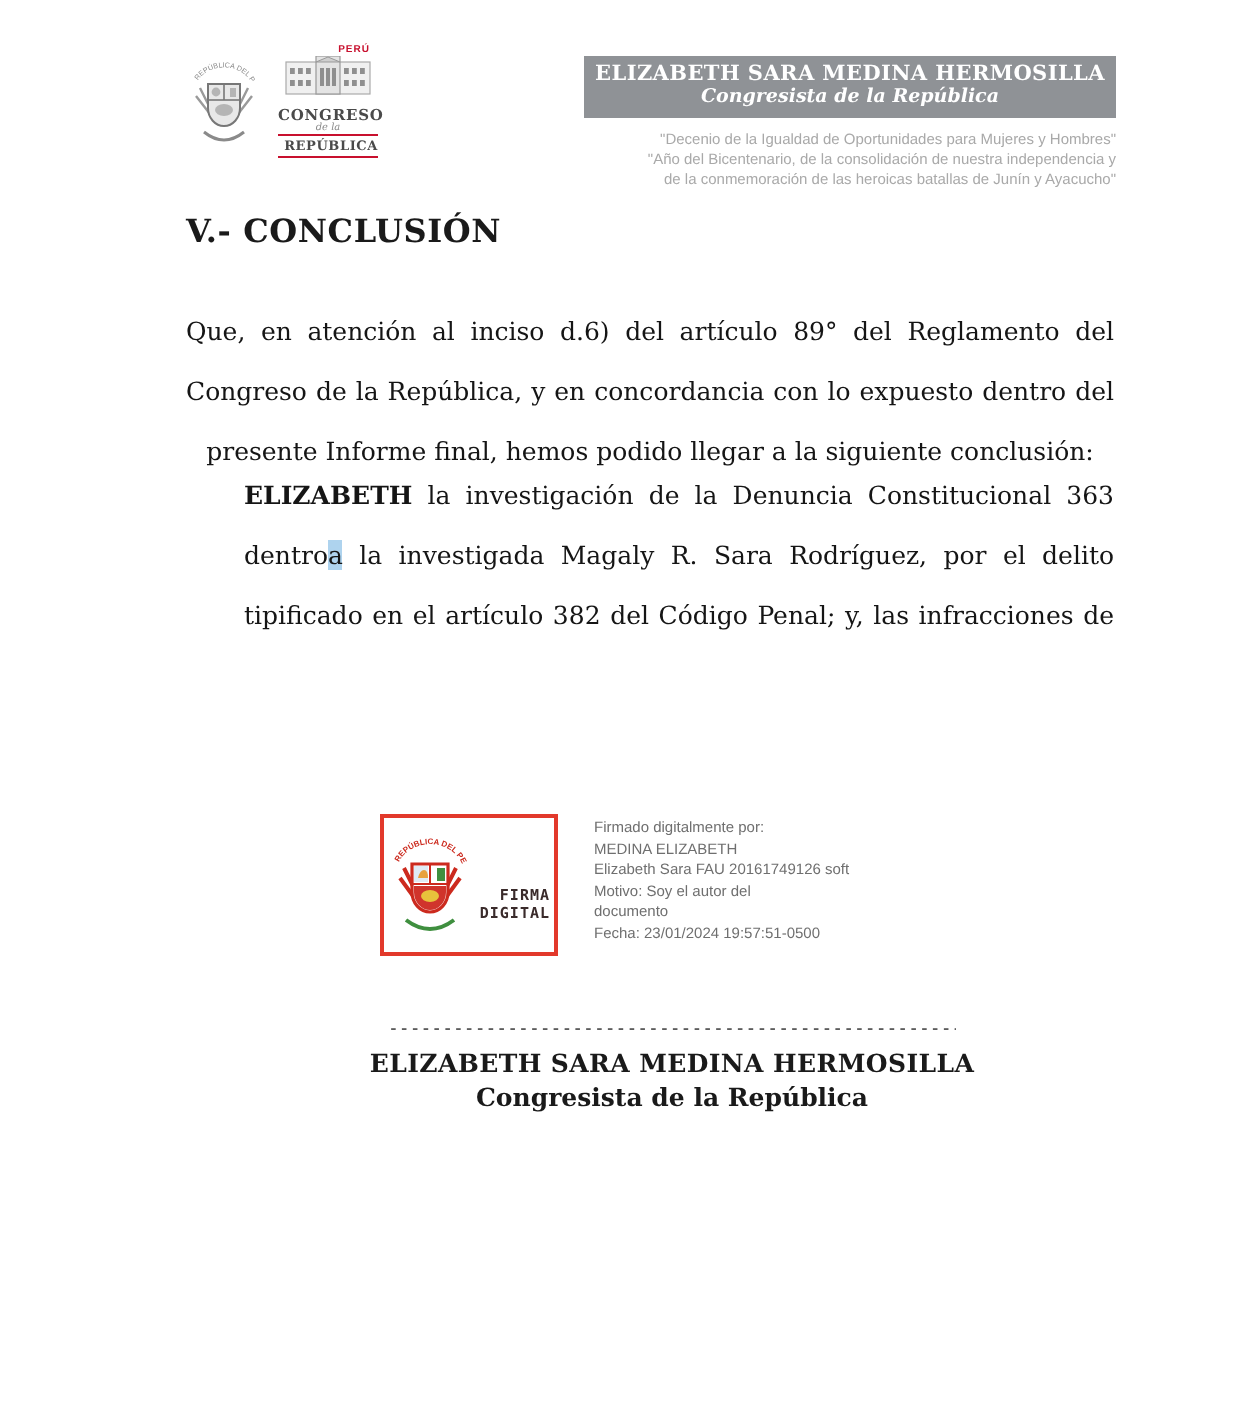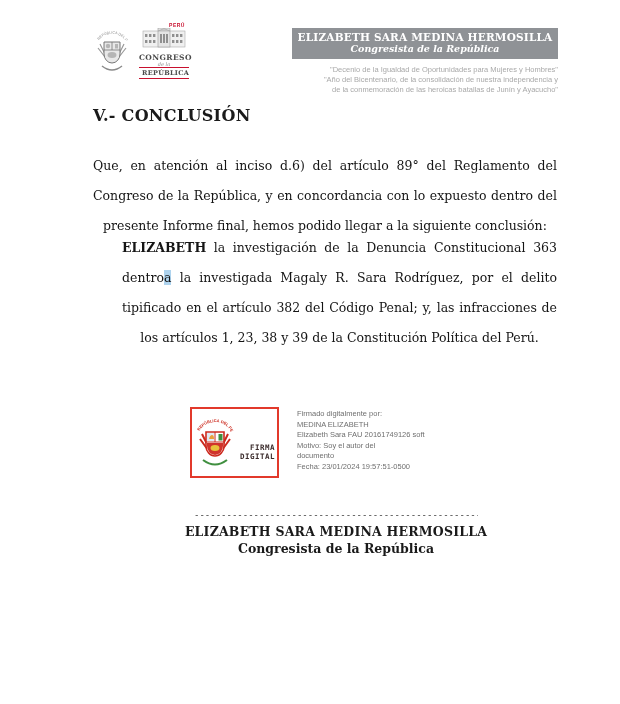--- a/index.html
+++ b/index.html
@@ -134,21 +134,20 @@
   <div class="para para1">
     <div class="jline">Que, en atención al inciso d.6) del artículo 89° del Reglamento del</div>
     <div class="jline">Congreso de la República, y en concordancia con lo expuesto dentro del</div>
     <div class="lline">presente Informe final, hemos podido llegar a la siguiente conclusión:</div>
   </div>
 
   <div class="para para2">
     <div class="jline"><b class="inline-bold">ELIZABETH</b><span> la investigación de la Denuncia Constitucional 363</span></div>
     <div class="jline"><span>dentro</span><span class="hl">a</span><span> la investigada Magaly R. Sara Rodríguez, por el delito</span></div>
     <div class="jline">tipificado en el artículo 382 del Código Penal; y, las infracciones de</div>
-    <div class="lline">los artículos 1, 23, 38 y 39 de la Constitución Política del Perú.</div>
   </div>
 
   <div class="stamp-wrap">
     <div class="stamp-box">
       <svg class="stamp-arms" viewBox="0 0 42 62">
         <defs>
             <path id="arcR" d="M5,20 A17,15 0 0 1 37,20"></path>
           </defs>
         <text font-size="4" fill="#cc2a1e" font-family="Liberation Sans, sans-serif" font-weight="bold"><textPath href="#arcR" startOffset="1">REPÚBLICA DEL PERÚ</textPath></text>
         <path d="M8,22 L15,36 M34,22 L27,36 M6,27 L14,38 M36,27 L28,38" stroke="#cc2a1e" stroke-width="2" fill="none"></path>

